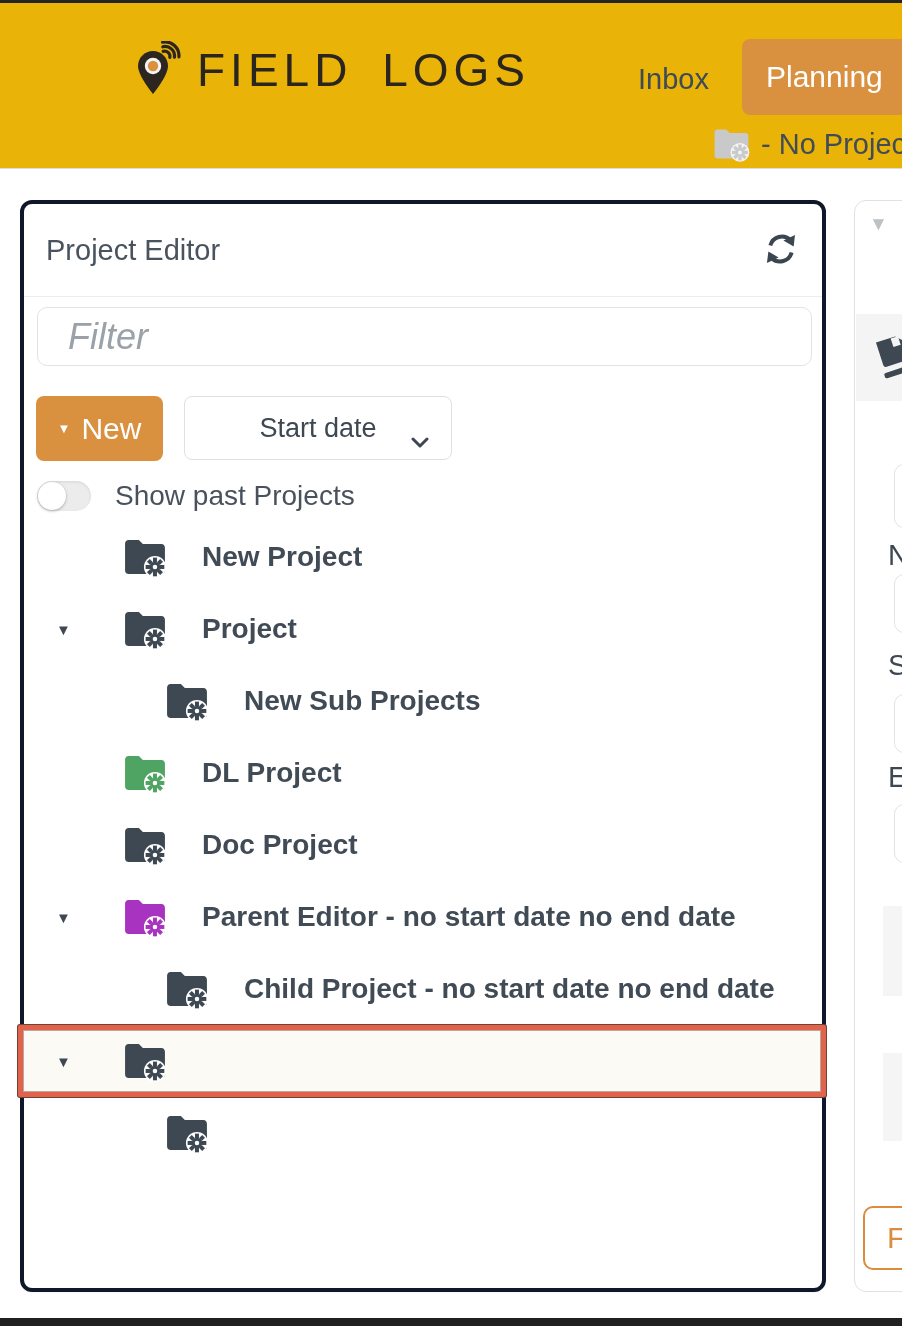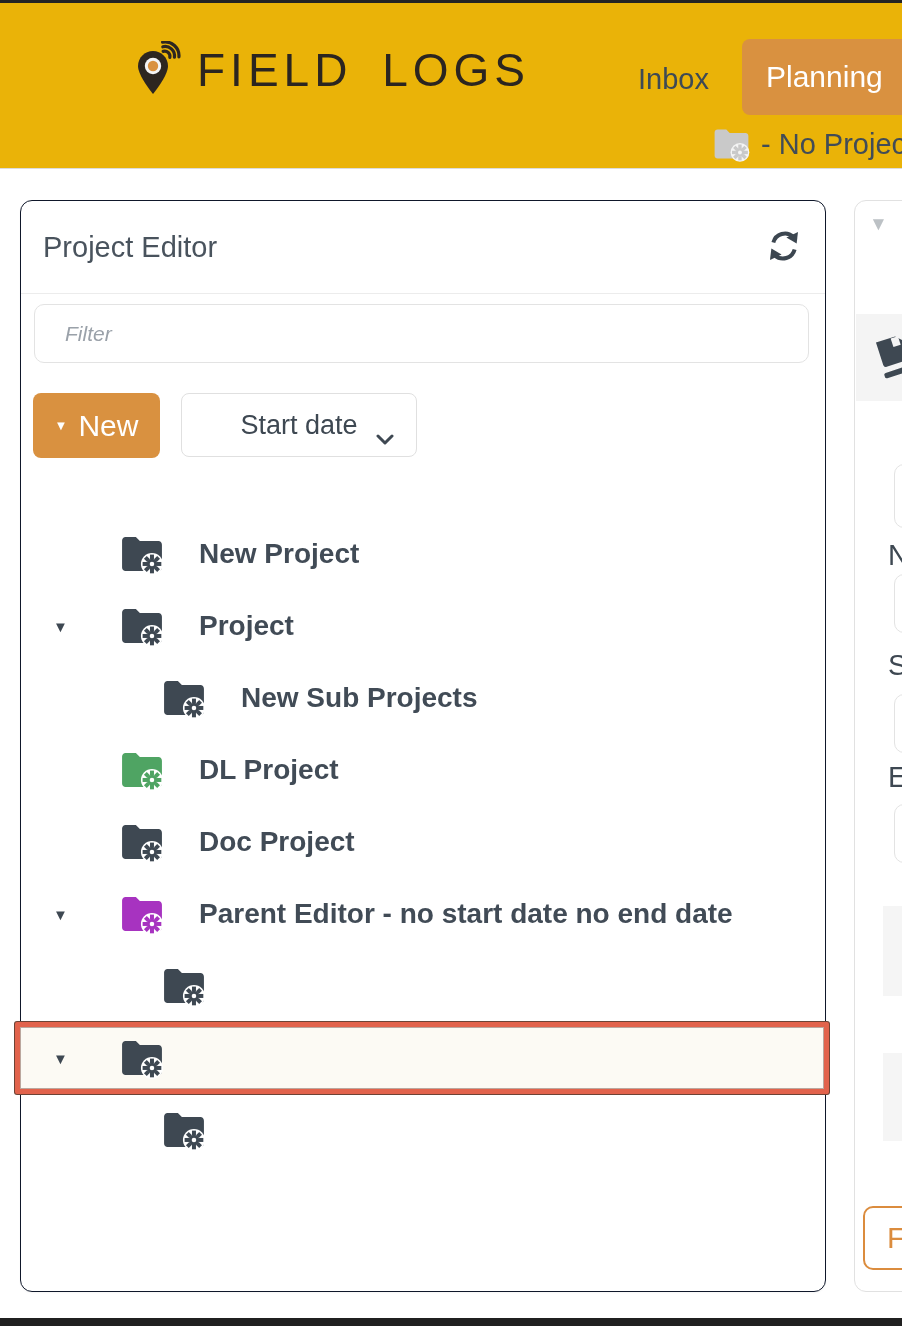--- a/index.html
+++ b/index.html
@@ -18,38 +18,38 @@
            color:#2B2520; font-weight:400; }
   .nav-inbox { position:absolute; left:638px; top:60px; font-size:29px; color:#3E4A55; cursor:pointer; }
   .nav-planning { position:absolute; left:742px; top:36px; width:210px; height:76px;
                   background:#D99140; border-radius:8px; color:#fff; font-size:30px;
                   display:flex; align-items:center; padding-left:24px; box-sizing:border-box; }
   .noproj { position:absolute; left:712px; top:124px; display:flex; align-items:center; gap:10px; }
   .noproj-label { font-size:29px; color:#414C57; white-space:nowrap; }
 
   
   .left-panel { position:absolute; left:20px; top:200px; width:806px; height:1092px;
-                background:#fff; border:1px solid #0f172a; border-radius:12px;
+                background:#fff; border:4px solid #0f172a; border-radius:12px;
                 box-shadow:0 1px 2px rgba(0,0,0,.04); box-sizing:border-box; }
   .lp-header { position:absolute; top:0; left:0; right:0; height:92px; border-bottom:1px solid #ECECEC; }
   .lp-title { position:absolute; left:22px; top:30px; font-size:29px; color:#49535D; }
   .refresh-btn { position:absolute; right:24px; top:28px; width:34px; height:34px; cursor:pointer; }
 
   .filter-input { position:absolute; top:103px; left:13px; width:775px; height:59px;
                   border:1px solid #E3E3E3; border-radius:10px; box-sizing:border-box;
-                  font-size:21px; color:#3E4852; padding:0 4px 0 30px; outline:none;
+                  font-size:36px; color:#3E4852; padding:0 4px 0 30px; outline:none;
                   font-family:"Liberation Sans", sans-serif; }
   .filter-input::placeholder { font-style:italic; color:#9AA1A9; }
 
   .new-btn { position:absolute; top:192px; left:12px; width:127px; height:65px;
              background:#D99140; border:none; border-radius:8px; color:#fff;
              display:flex; align-items:center; justify-content:center; gap:11px;
              font-size:30px; cursor:pointer; font-family:"Liberation Sans", sans-serif; }
   .new-btn .mini-caret { font-size:13px; line-height:13px; }
-  .sort-select { position:absolute; top:192px; left:160px; width:236px; height:64px;
+  .sort-select { position:absolute; top:192px; left:160px; width:268px; height:64px;
                  background:#fff; border:1px solid #E0E0E0; border-radius:8px;
                  display:flex; align-items:center; justify-content:center;
                  font-size:27px; color:#3E4852; cursor:pointer; box-sizing:border-box; }
   .sort-select .chev { position:absolute; right:22px; top:28px; }
 
   .toggle-row { position:absolute; top:276px; left:13px; display:flex; align-items:center; gap:24px; }
   .switch { position:relative; width:54px; height:30px; background:#ECECEC; border-radius:15px;
             box-shadow:inset 0 1px 3px rgba(0,0,0,.10); cursor:pointer; }
   .switch .knob { position:absolute; left:1px; top:1px; width:28px; height:28px; background:#fff;
                   border-radius:50%; box-shadow:0 1px 3px rgba(0,0,0,.30); }
@@ -163,20 +163,26 @@
 
     <div class="sort-select">
       <span>Start date</span>
       <span class="chev">
         <svg width="18" height="12" viewBox="0 0 18 12">
           <polyline points="2,2 9,9 16,2" stroke="#3E4852" stroke-width="3" fill="none" stroke-linecap="round" stroke-linejoin="round"></polyline>
         </svg>
       </span>
     </div>
 
+    <div class="toggle-row">
+      <span class="switch">
+        <span class="knob"></span>
+      </span>
+      <span class="toggle-label">Show past Projects</span>
+    </div>
 
     <div class="tree">
         <div class="tree-row">
     <span class="caret">▼</span>
     <span class="folder-wrap">
       <svg width="46" height="40" viewBox="0 0 30 26">
         <path class="ffill" fill="#3E4852" d="M2 4.2 C2 2.9 3 1.9 4.3 1.9 H11 L13.6 4.6 H25.7 C27 4.6 28 5.6 28 6.9 V21.8 C28 23.1 27 24.1 25.7 24.1 H4.3 C3 24.1 2 23.1 2 21.8 Z"></path>
         <g transform="translate(21.5,19.5)">
           <circle r="7.2" fill="#ffffff"></circle>
           <g class="ffill" fill="#3E4852">
@@ -331,20 +337,21 @@
             <rect x="-1.3" y="-6.1" width="2.6" height="3" transform="rotate(135)"></rect>
             <rect x="-1.3" y="-6.1" width="2.6" height="3" transform="rotate(180)"></rect>
             <rect x="-1.3" y="-6.1" width="2.6" height="3" transform="rotate(225)"></rect>
             <rect x="-1.3" y="-6.1" width="2.6" height="3" transform="rotate(270)"></rect>
             <rect x="-1.3" y="-6.1" width="2.6" height="3" transform="rotate(315)"></rect>
           </g>
           <circle r="1.5" fill="#ffffff"></circle>
         </g>
       </svg>
     </span>
+    <span class="tree-label">Child Project - no start date no end date</span>
   </div>
         <div class="tree-row has-caret highlighted">
     <span class="caret">▼</span>
     <span class="folder-wrap">
       <svg width="46" height="40" viewBox="0 0 30 26">
         <path class="ffill" fill="#3E4852" d="M2 4.2 C2 2.9 3 1.9 4.3 1.9 H11 L13.6 4.6 H25.7 C27 4.6 28 5.6 28 6.9 V21.8 C28 23.1 27 24.1 25.7 24.1 H4.3 C3 24.1 2 23.1 2 21.8 Z"></path>
         <g transform="translate(21.5,19.5)">
           <circle r="7.2" fill="#ffffff"></circle>
           <g class="ffill" fill="#3E4852">
             <circle r="3.4"></circle>

